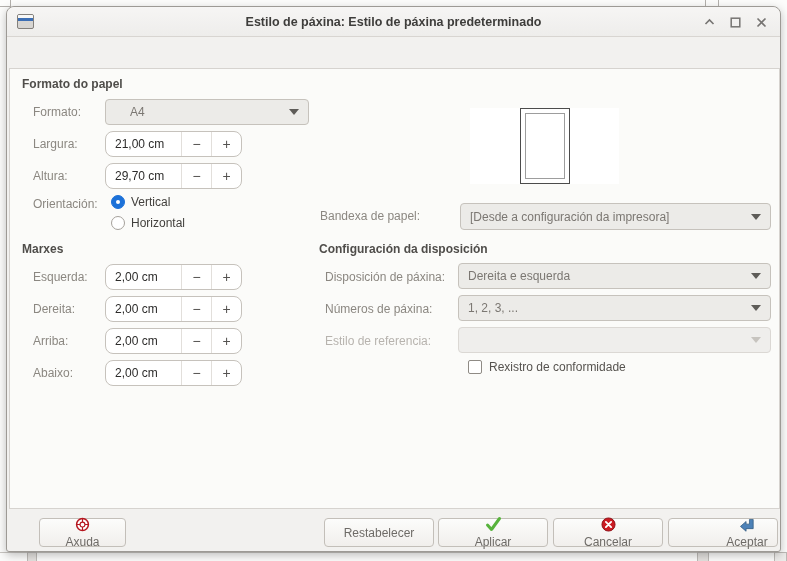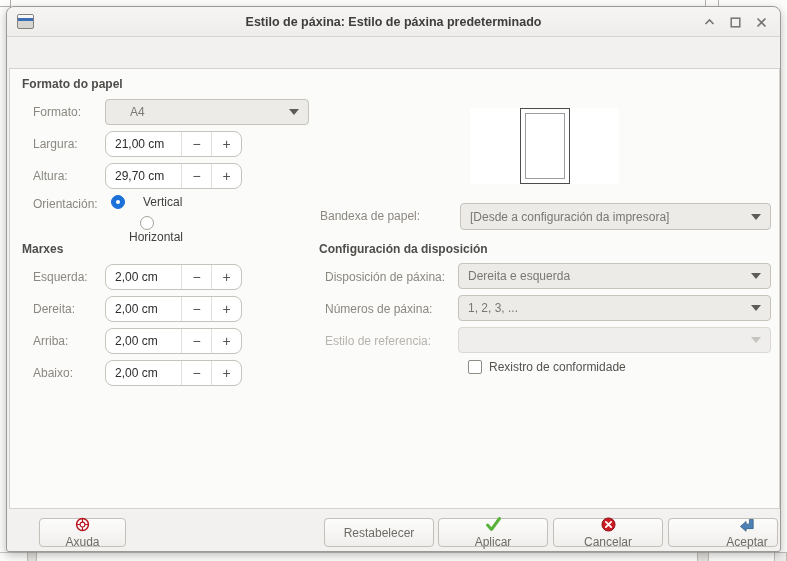--- a/index.html
+++ b/index.html
@@ -37,21 +37,21 @@
     display:flex; align-items:center; padding-left:24px; gap:27px; }
   .tab { position:relative; height:31px; display:flex; align-items:center; padding:0 5px; color:#a9a5a0; cursor:default; }
   .tab.active { color:#3a3a39; }
   .tab.active::after { content:""; position:absolute; left:0; right:0; bottom:0; height:4px; background:#3584e4; border-radius:2px; }
 
   
   .content { position:absolute; left:2px; top:61px; width:771px; height:441px; background:#fbfbf9; border:1px solid #d6d3cf; }
   .sect { position:absolute; font-weight:bold; color:#4f4d4a; }
   .lbl { position:absolute; color:#8b8781; }
   .lbl.dis { color:#b7b3ae; }
-  .rlbl { color:#413f3c; margin-left:18px; }
+  .rlbl { color:#413f3c; margin-left:6px; }
 
   .combo { position:absolute; height:26px; background:#ecebe8; border:1px solid #c6c2bc; border-radius:4px;
     display:flex; align-items:center; padding:0 9px; color:#7b7772; }
   .combo .cval { flex:1; white-space:nowrap; overflow:hidden; }
   .combo .arrow { width:0; height:0; border-left:5px solid transparent; border-right:5px solid transparent; border-top:6px solid #5e5c58; }
   .combo.dis { background:#efeeec; border-color:#dbd8d4; }
   .combo.dis .arrow { border-top-color:#c7c4bf; }
 
   .spin { position:absolute; width:137px; height:26px; background:#ffffff; border:1px solid #c6c2bc; border-radius:8px; display:flex; align-items:stretch; }
   .spin .sval { flex:1; display:flex; align-items:center; padding-left:9px; color:#2d2c2b; }
@@ -139,21 +139,21 @@
         <span class="sval">29,70 cm</span>
         <span class="sbtn">−</span>
         <span class="sbtn">+</span>
       </div>
 
       <div class="lbl" style="left:23px; top:128px;">Orientación:</div>
       <div class="radio-row" style="left:101px; top:126px;">
         <span class="radio sel" style="position:relative;"></span>
         <span class="rlbl">Vertical</span>
       </div>
-      <div class="radio-row" style="left:101px; top:147px;flex-direction:column;">
+      <div class="radio-row" style="left:101px; top:147px;">
         <span class="radio" style="position:relative;"></span>
         <span class="rlbl">Horizontal</span>
       </div>
 
       <div class="preview">
         <div class="page">
           <div class="page-inner"></div>
         </div>
       </div>
 

